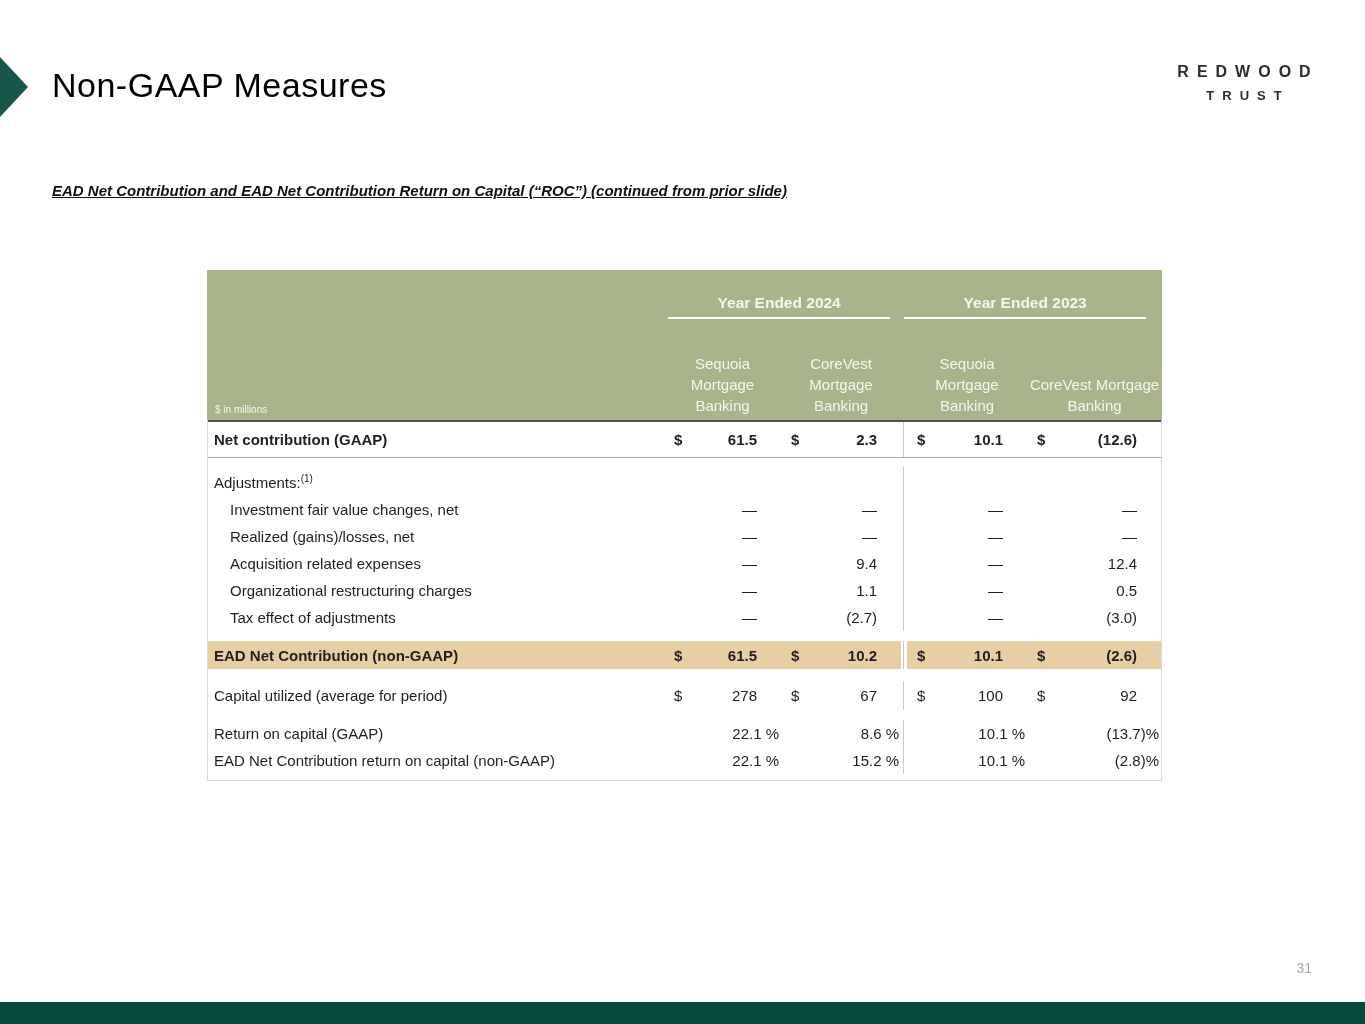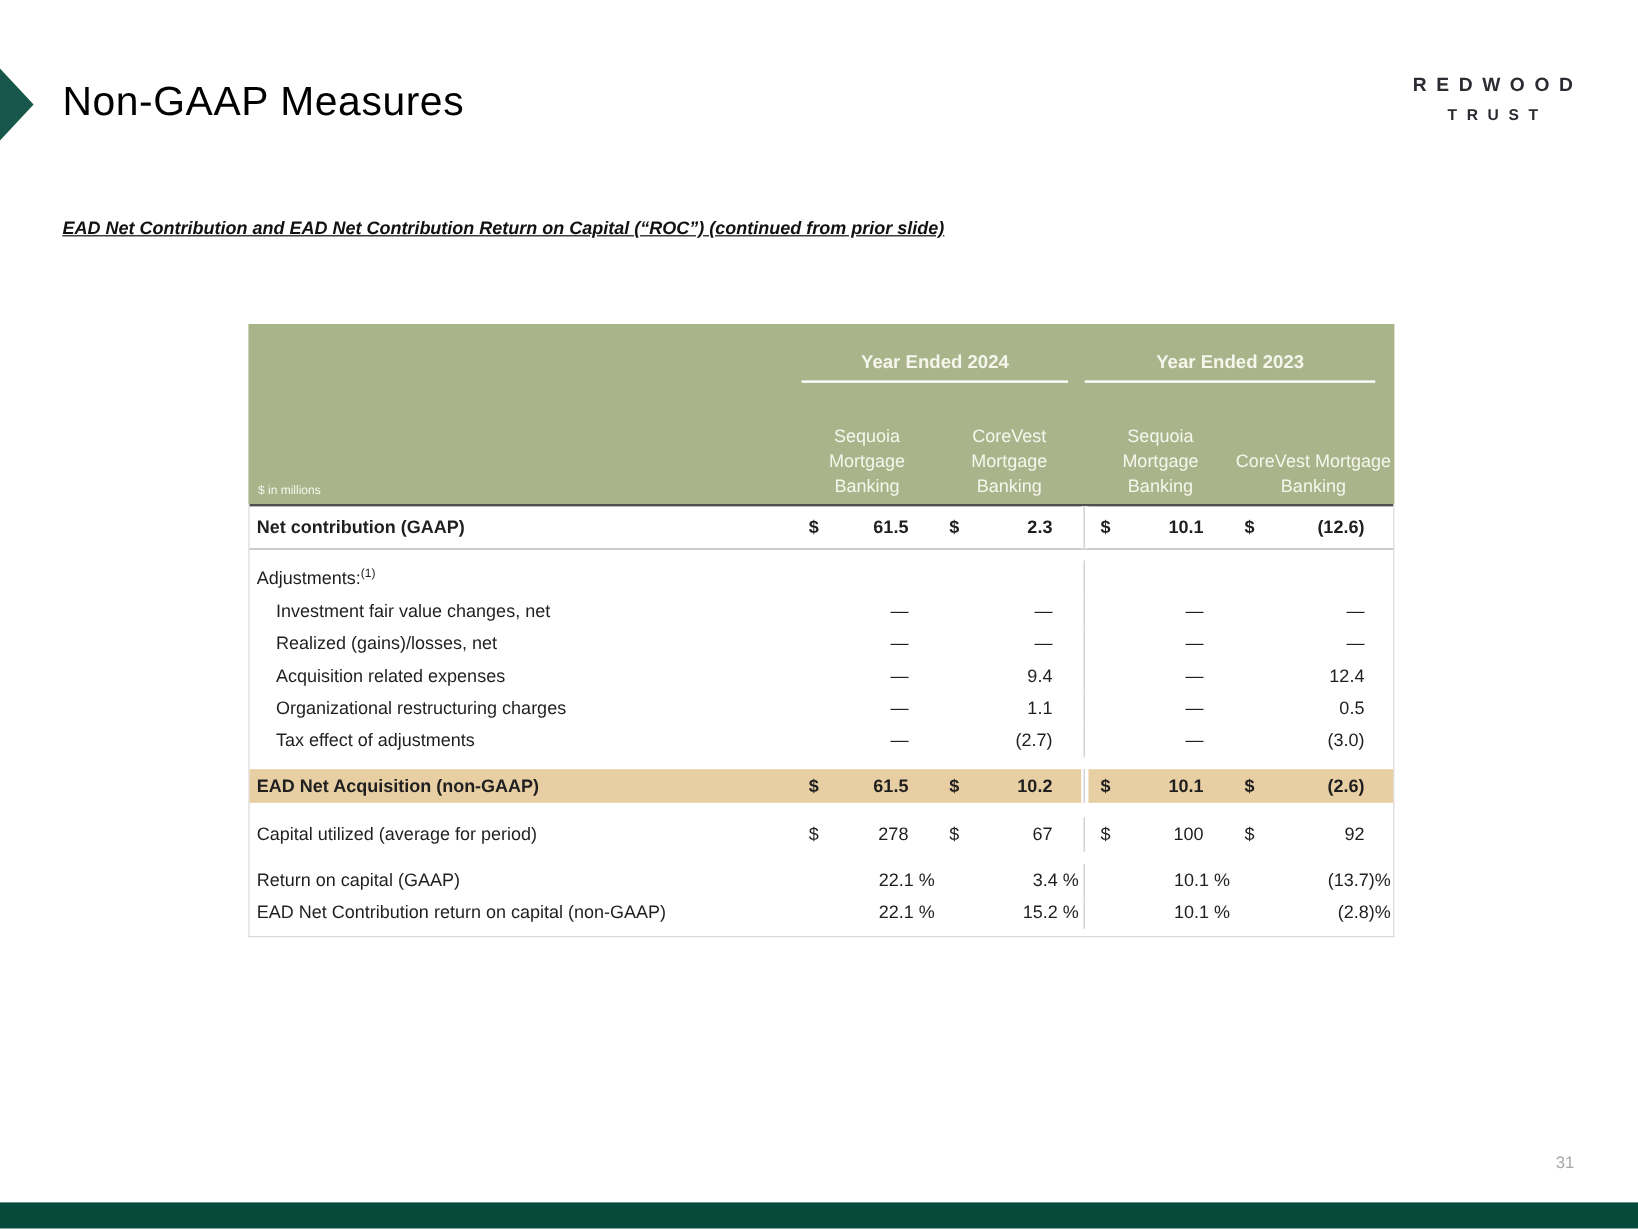--- a/index.html
+++ b/index.html
@@ -251,21 +251,21 @@
           <div class="vc">
             <span class="cur"></span>
             <span class="val">—</span>
           </div>
           <div class="vc">
             <span class="cur"></span>
             <span class="val">(3.0)</span>
           </div>
         </div>
         <div class="trow r-summary bold">
-          <div class="lc">EAD Net Acquisition (non-GAAP)</div>
+          <div class="lc">EAD Net Contribution (non-GAAP)</div>
           <div class="vc">
             <span class="cur">$</span>
             <span class="val">61.5</span>
           </div>
           <div class="vc">
             <span class="cur">$</span>
             <span class="val">10.2</span>
           </div>
           <div class="vdiv"></div>
           <div class="vc">
@@ -298,21 +298,21 @@
           </div>
         </div>
         <div class="trow r-roc-first percent">
           <div class="lc">Return on capital (GAAP)</div>
           <div class="vc">
             <span class="cur"></span>
             <span class="val">22.1 %</span>
           </div>
           <div class="vc">
             <span class="cur"></span>
-            <span class="val">3.4 %</span>
+            <span class="val">8.6 %</span>
           </div>
           <div class="vdiv"></div>
           <div class="vc">
             <span class="cur"></span>
             <span class="val">10.1 %</span>
           </div>
           <div class="vc">
             <span class="cur"></span>
             <span class="val">(13.7)%</span>
           </div>

